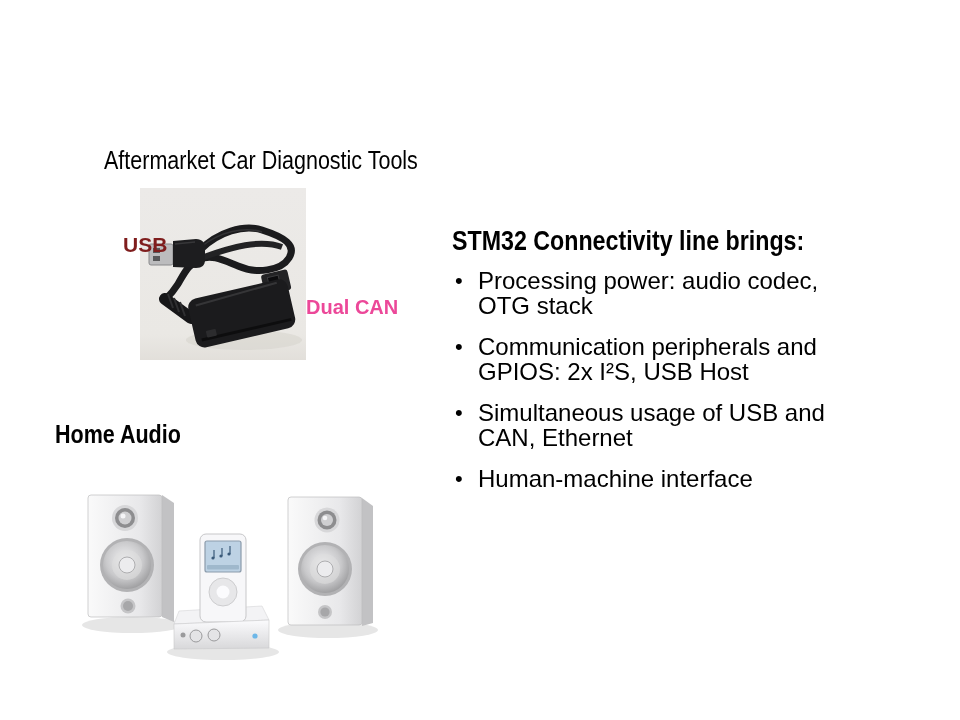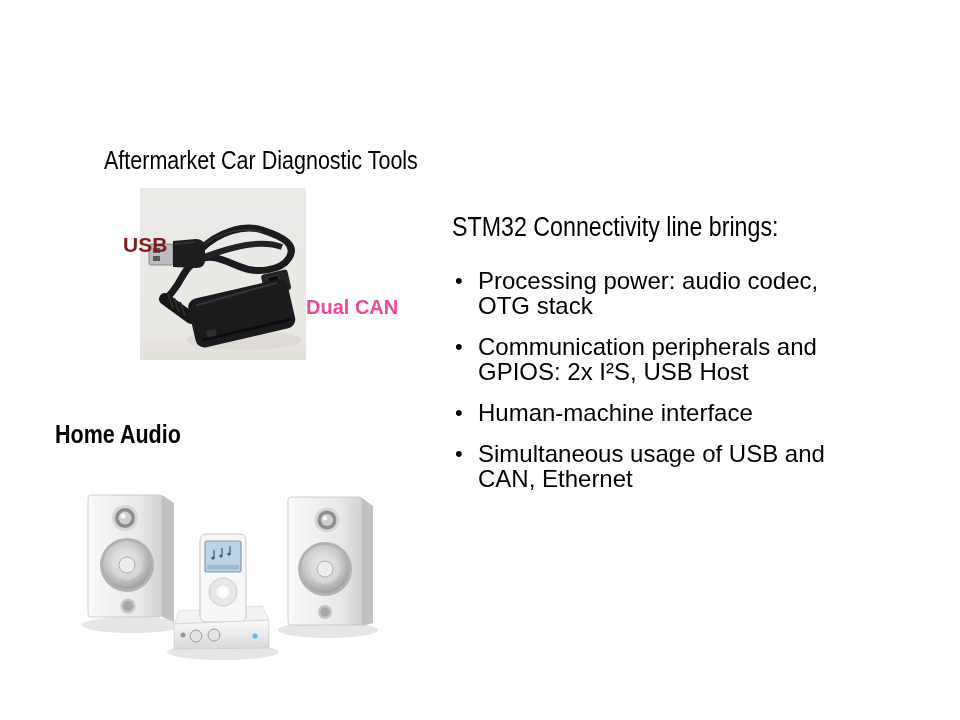--- a/index.html
+++ b/index.html
@@ -22,22 +22,22 @@
   }
   .heading-diag {
     left: 104px; top: 146px;
     font-size: 25px; font-weight: normal;
   }
   .heading-home {
     left: 47px; top: 412px;
     font-size: 25px; font-weight: bold;
   }
   .heading-features {
-    left: 452px; top: 212px;
-    font-size: 27px; font-weight: normal;
+    left: 452px; top: 226px;
+    font-size: 27px; font-weight: bold;
   }
 
   .cable-photo { left: 140px; top: 188px; width: 166px; height: 172px; }
   .audio-photo { left: 75px;  top: 470px; width: 330px; height: 220px; }
 
   .usb-label {
     left: 97px; top: 234px;
     font-size: 21px; font-weight: bold; color: #7f1d1d; line-height: 1; margin-left: 26px;
   }
   .dualcan-label {
@@ -107,22 +107,22 @@
   </div>
 
   <div class="abs usb-label">USB</div>
   <div class="abs dualcan-label">Dual CAN</div>
 
   <h2 class="abs heading-features" style="margin:0;"><span class="sq sq-head">STM32 Connectivity line brings:</span></h2>
 
   <ul class="abs bullets">
     <li>Processing power: audio codec, OTG stack</li>
     <li>Communication peripherals and GPIOS: 2x I²S, USB Host</li>
+    <li>Simultaneous usage of USB and CAN, Ethernet</li>
     <li>Human-machine interface</li>
-    <li>Simultaneous usage of USB and CAN, Ethernet</li>
   </ul>
 
   <h2 class="abs heading-home" style="margin:8px;"><span class="sq sq-head">Home Audio</span></h2>
 
   <div class="abs audio-photo">
     <svg width="330" height="220" viewBox="0 0 330 220">
       <defs>
         <linearGradient id="gspk" x1="0" y1="0" x2="1" y2="0">
           <stop offset="0" stop-color="#fafafa"></stop>
           <stop offset="0.7" stop-color="#e8e8ea"></stop>

